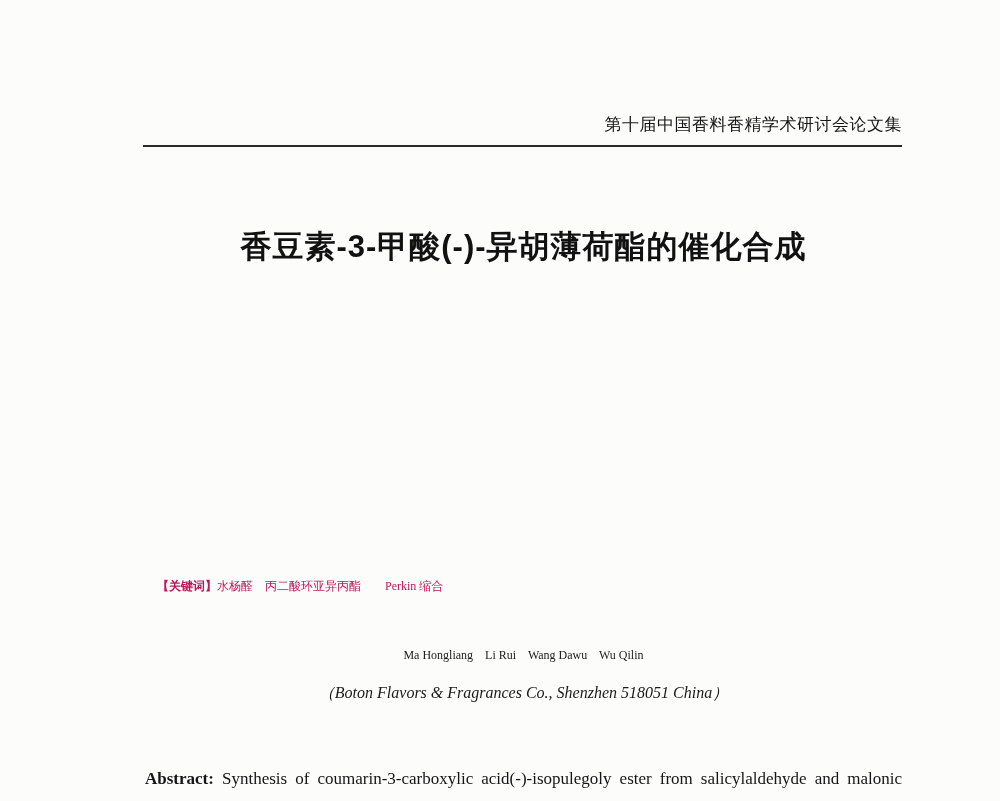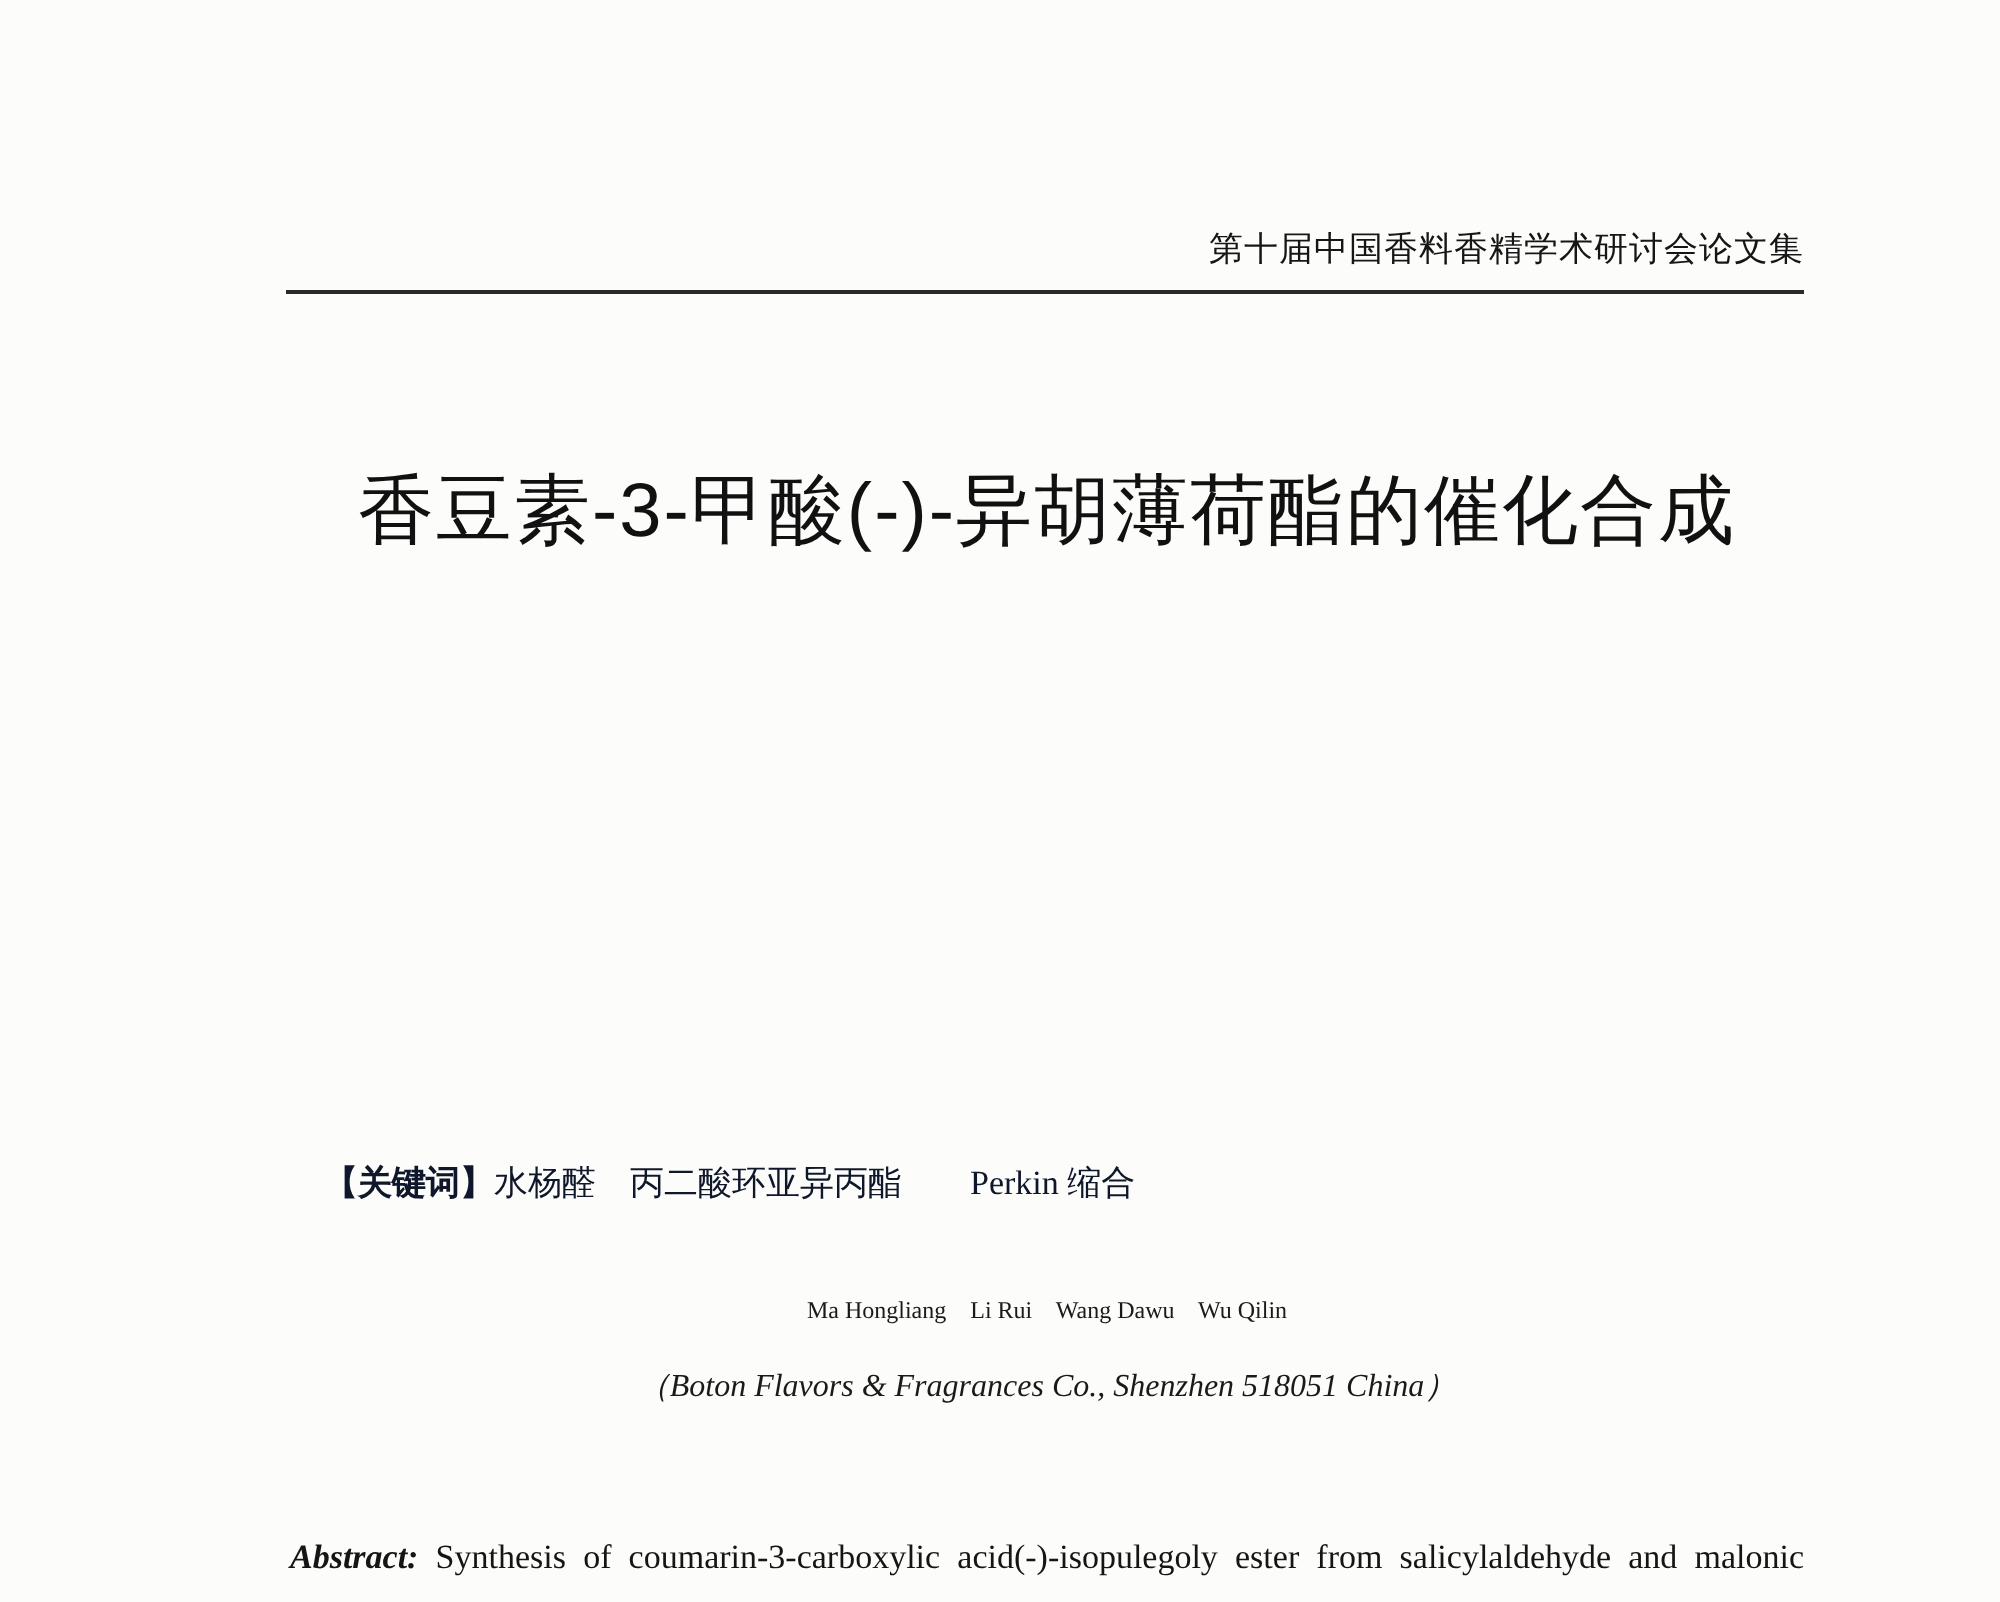--- a/index.html
+++ b/index.html
@@ -37,22 +37,22 @@
     height: 0;
     border-top: 2px solid #2a2a2a;
   }
   .title-zh {
     position: absolute;
     top: 205px;
     left: 145px;
     width: 757px;
     text-align: center;
     font-family: "Liberation Sans", sans-serif;
-    font-weight: normal;
-    font-size: 38px;
+    font-weight: bold;
+    font-size: 31px;
     letter-spacing: 1px;
     color: #111;
   }
   .authors-zh {
     position: absolute;
     top: 287px;
     left: 145px;
     width: 757px;
     text-align: center;
     font-size: 17px;
@@ -82,23 +82,23 @@
   .abstract-zh .label,
   .keywords-zh .label {
     font-family: "Liberation Sans", sans-serif;
     font-weight: bold;
   }
   .keywords-zh {
     position: absolute;
     top: 519px;
     left: 145px;
     width: 757px;
-    font-size: 17px;
+    font-size: 12px;
     line-height: 37px;
-    color: #0f172a;
+    color: #be185d;
     white-space: pre-wrap;
   }
   .title-en {
     position: absolute;
     top: 590px;
     left: 145px;
     width: 757px;
     text-align: center;
     font-size: 25px;
     font-weight: bold;
@@ -130,21 +130,20 @@
     left: 145px;
     width: 757px;
     font-size: 17px;
     line-height: 39px;
     text-align: justify;
     word-spacing: 2px;
     color: #151515;
   }
   .abstract-en .label {
     font-weight: bold;
-    font-style: italic;
   }
 </style>
 </head>
 <body>
 
 <div class="page">
 
   <div class="journal-header">第十届中国香料香精学术研讨会论文集</div>
 
   <div class="header-rule"></div>

